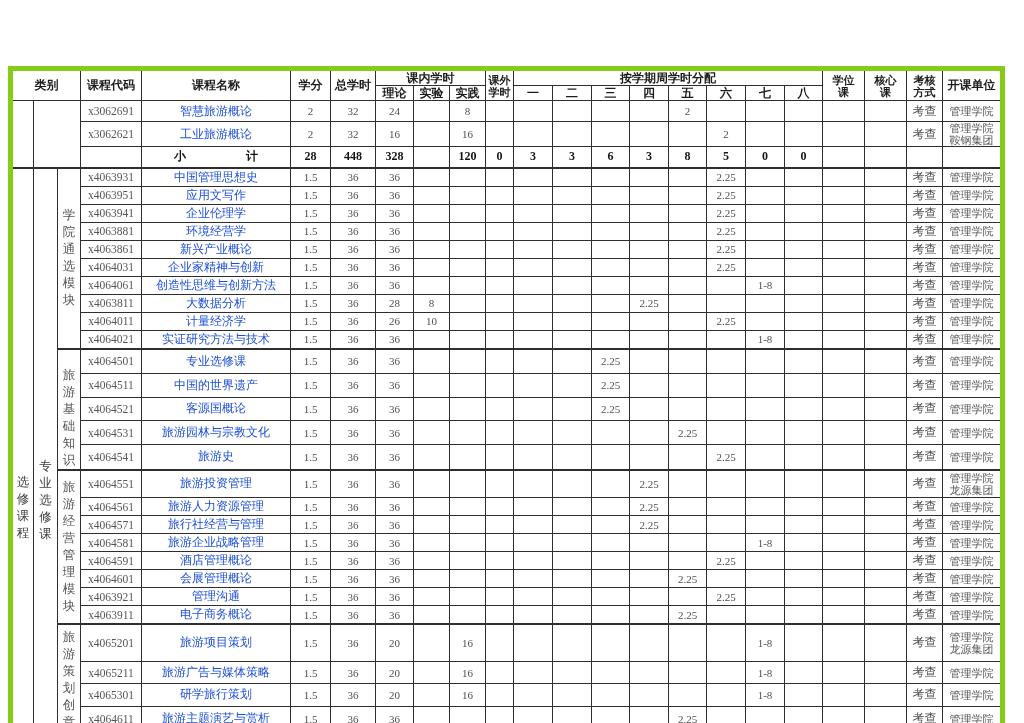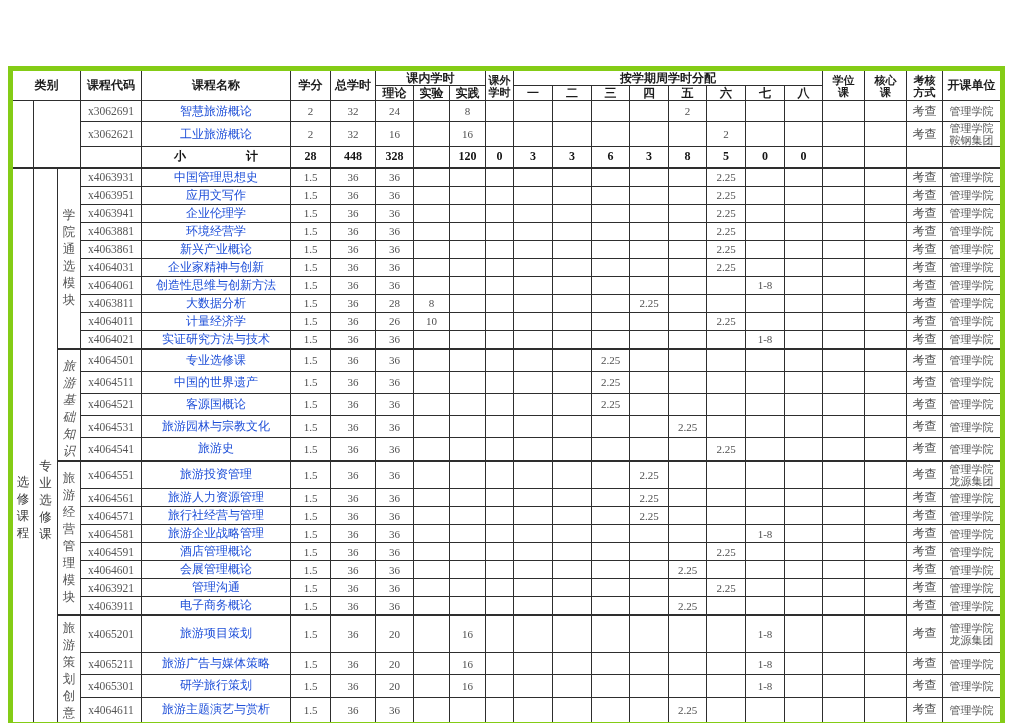--- a/index.html
+++ b/index.html
@@ -380,21 +380,21 @@
         <td class="num"></td>
         <td class="num">1-8</td>
         <td class="num"></td>
         <td class="num"></td>
         <td class="num"></td>
         <td>考查</td>
         <td class="unit">管理学院</td>
       </tr>
       <tr class="bt2row" style="height: 17px;">
         <td rowspan="5" class="vtop bt2">
-          <div class="vtext grp" style="margin-top: 8px; font-style: italic;">旅游基础知识</div>
+          <div class="vtext grp" style="margin-top: 17px;">旅游基础知识</div>
         </td>
         <td class="ccode bt2">x4064501</td>
         <td class="cname bt2">专业选修课</td>
         <td class="num bt2">1.5</td>
         <td class="num bt2">36</td>
         <td class="num bt2">36</td>
         <td class="num bt2"></td>
         <td class="num bt2"></td>
         <td class="num bt2"></td>
         <td class="num bt2"></td>

